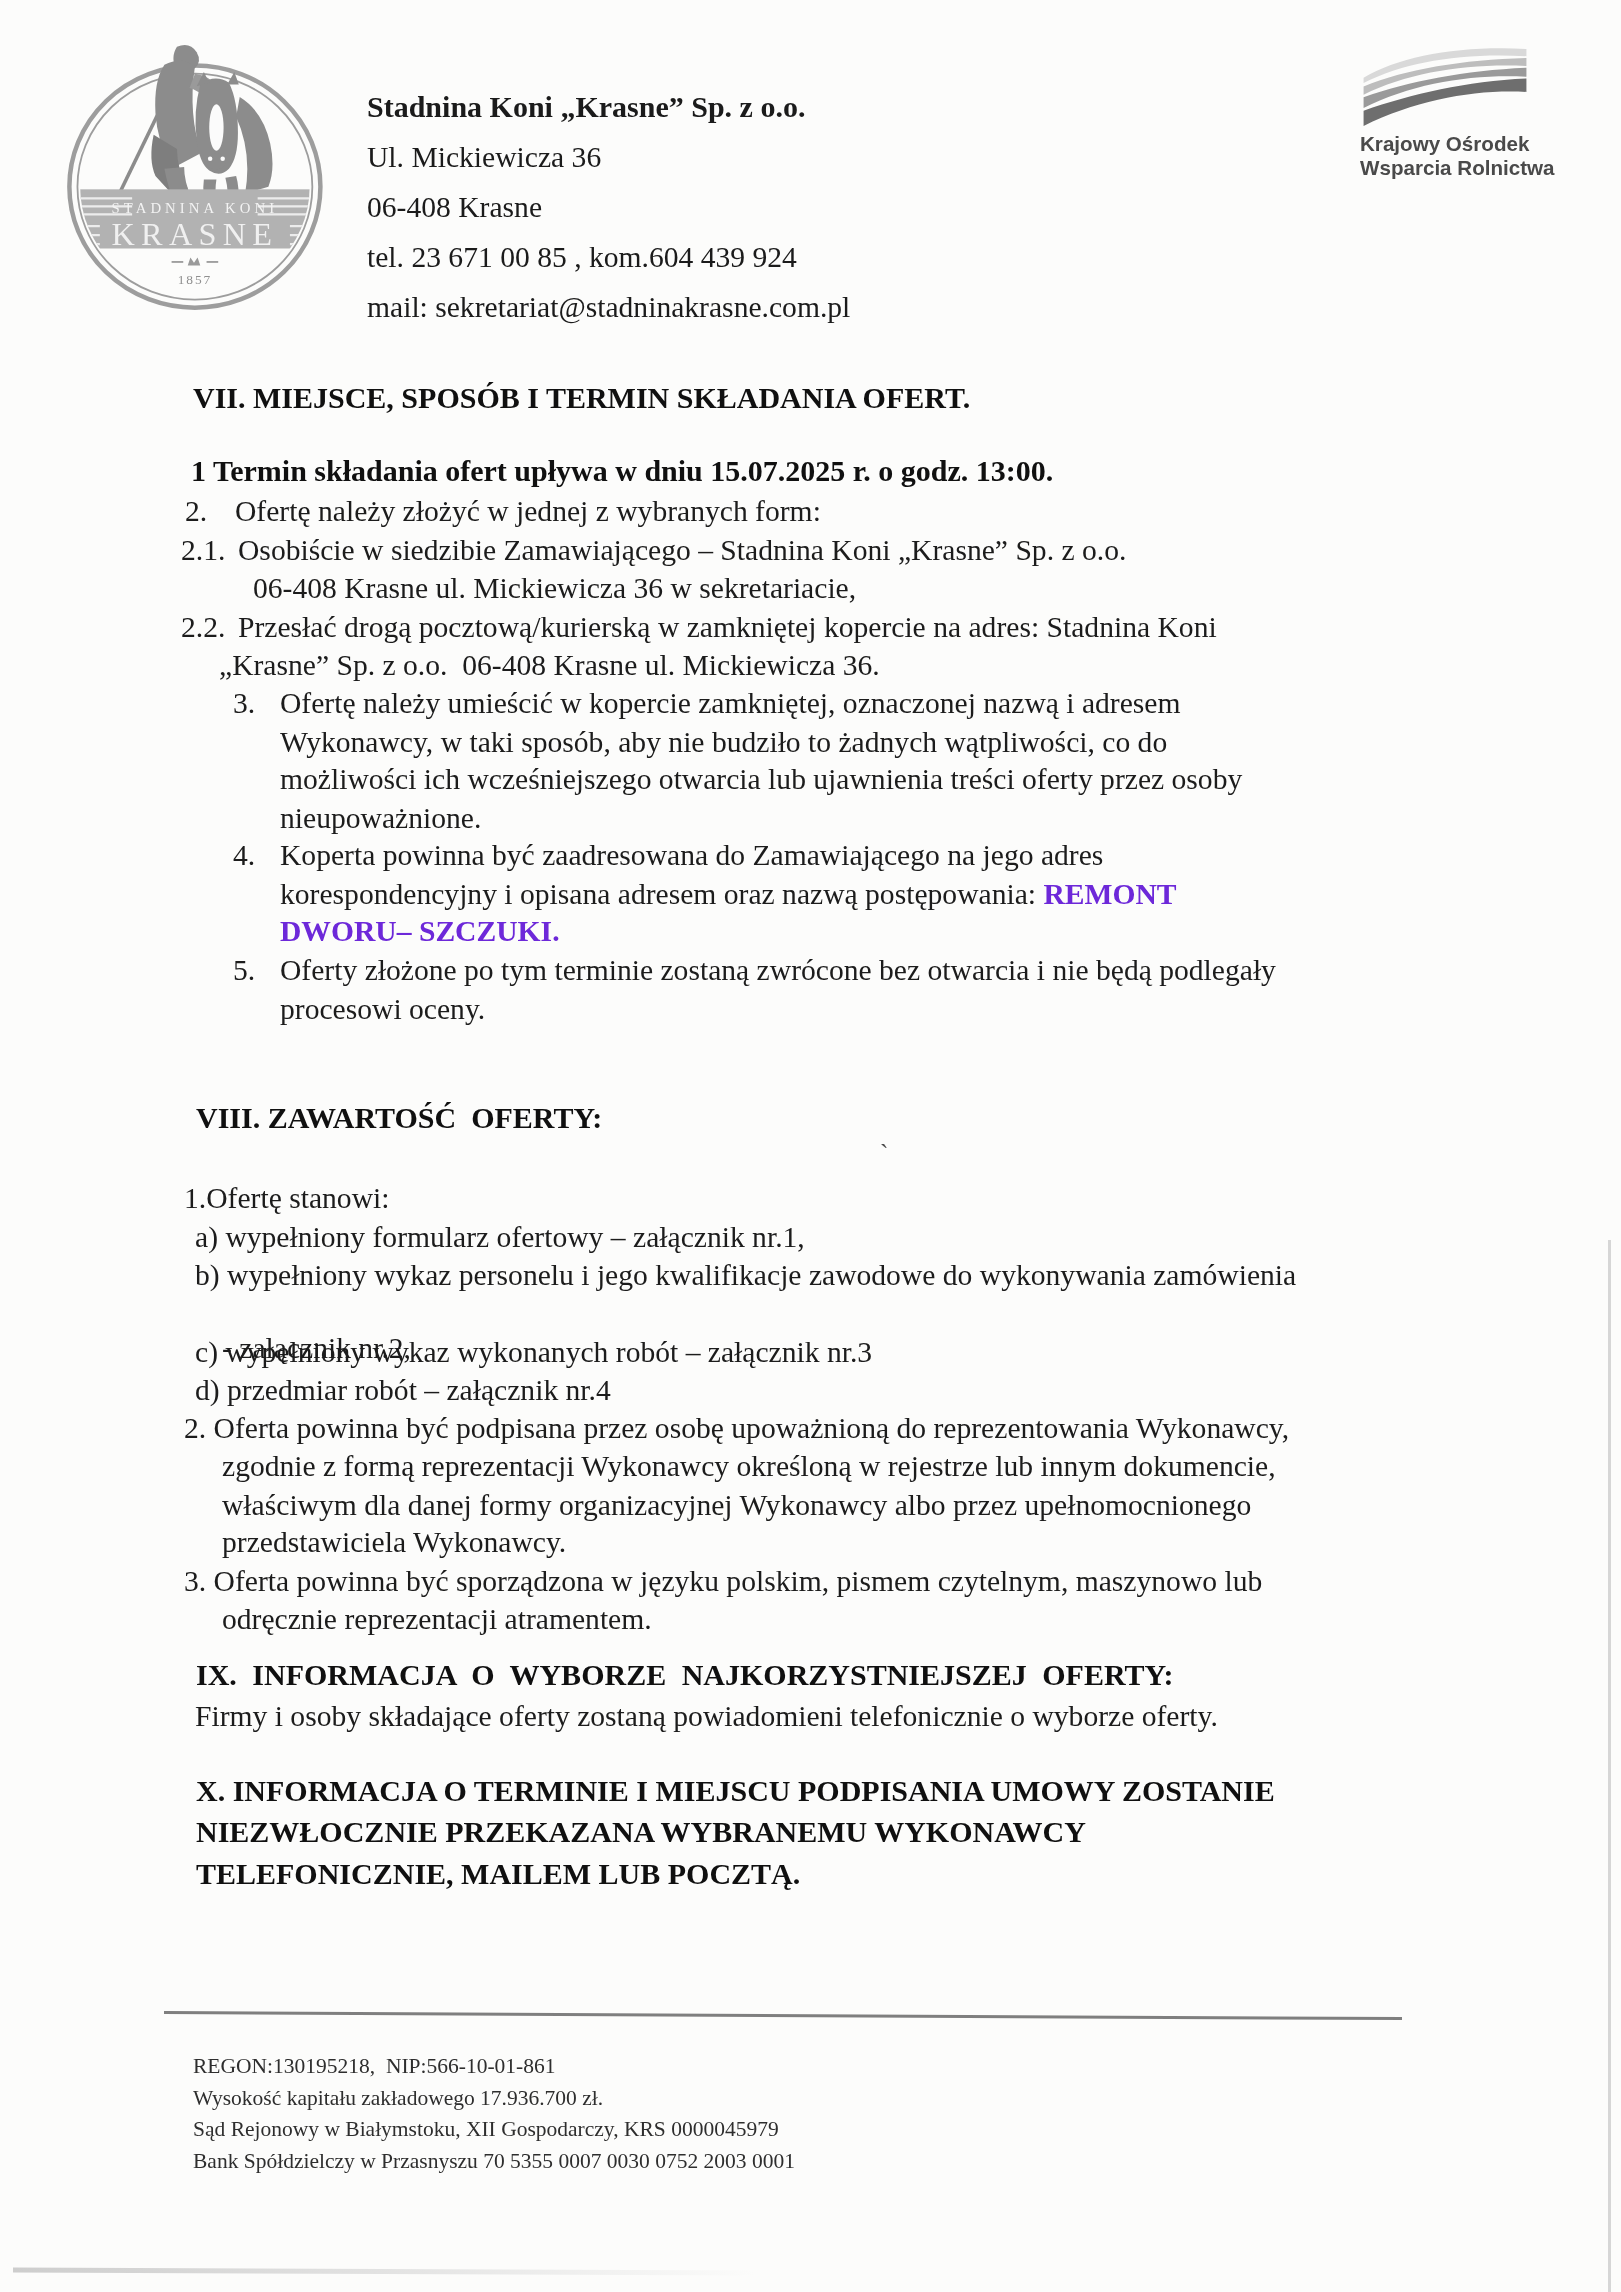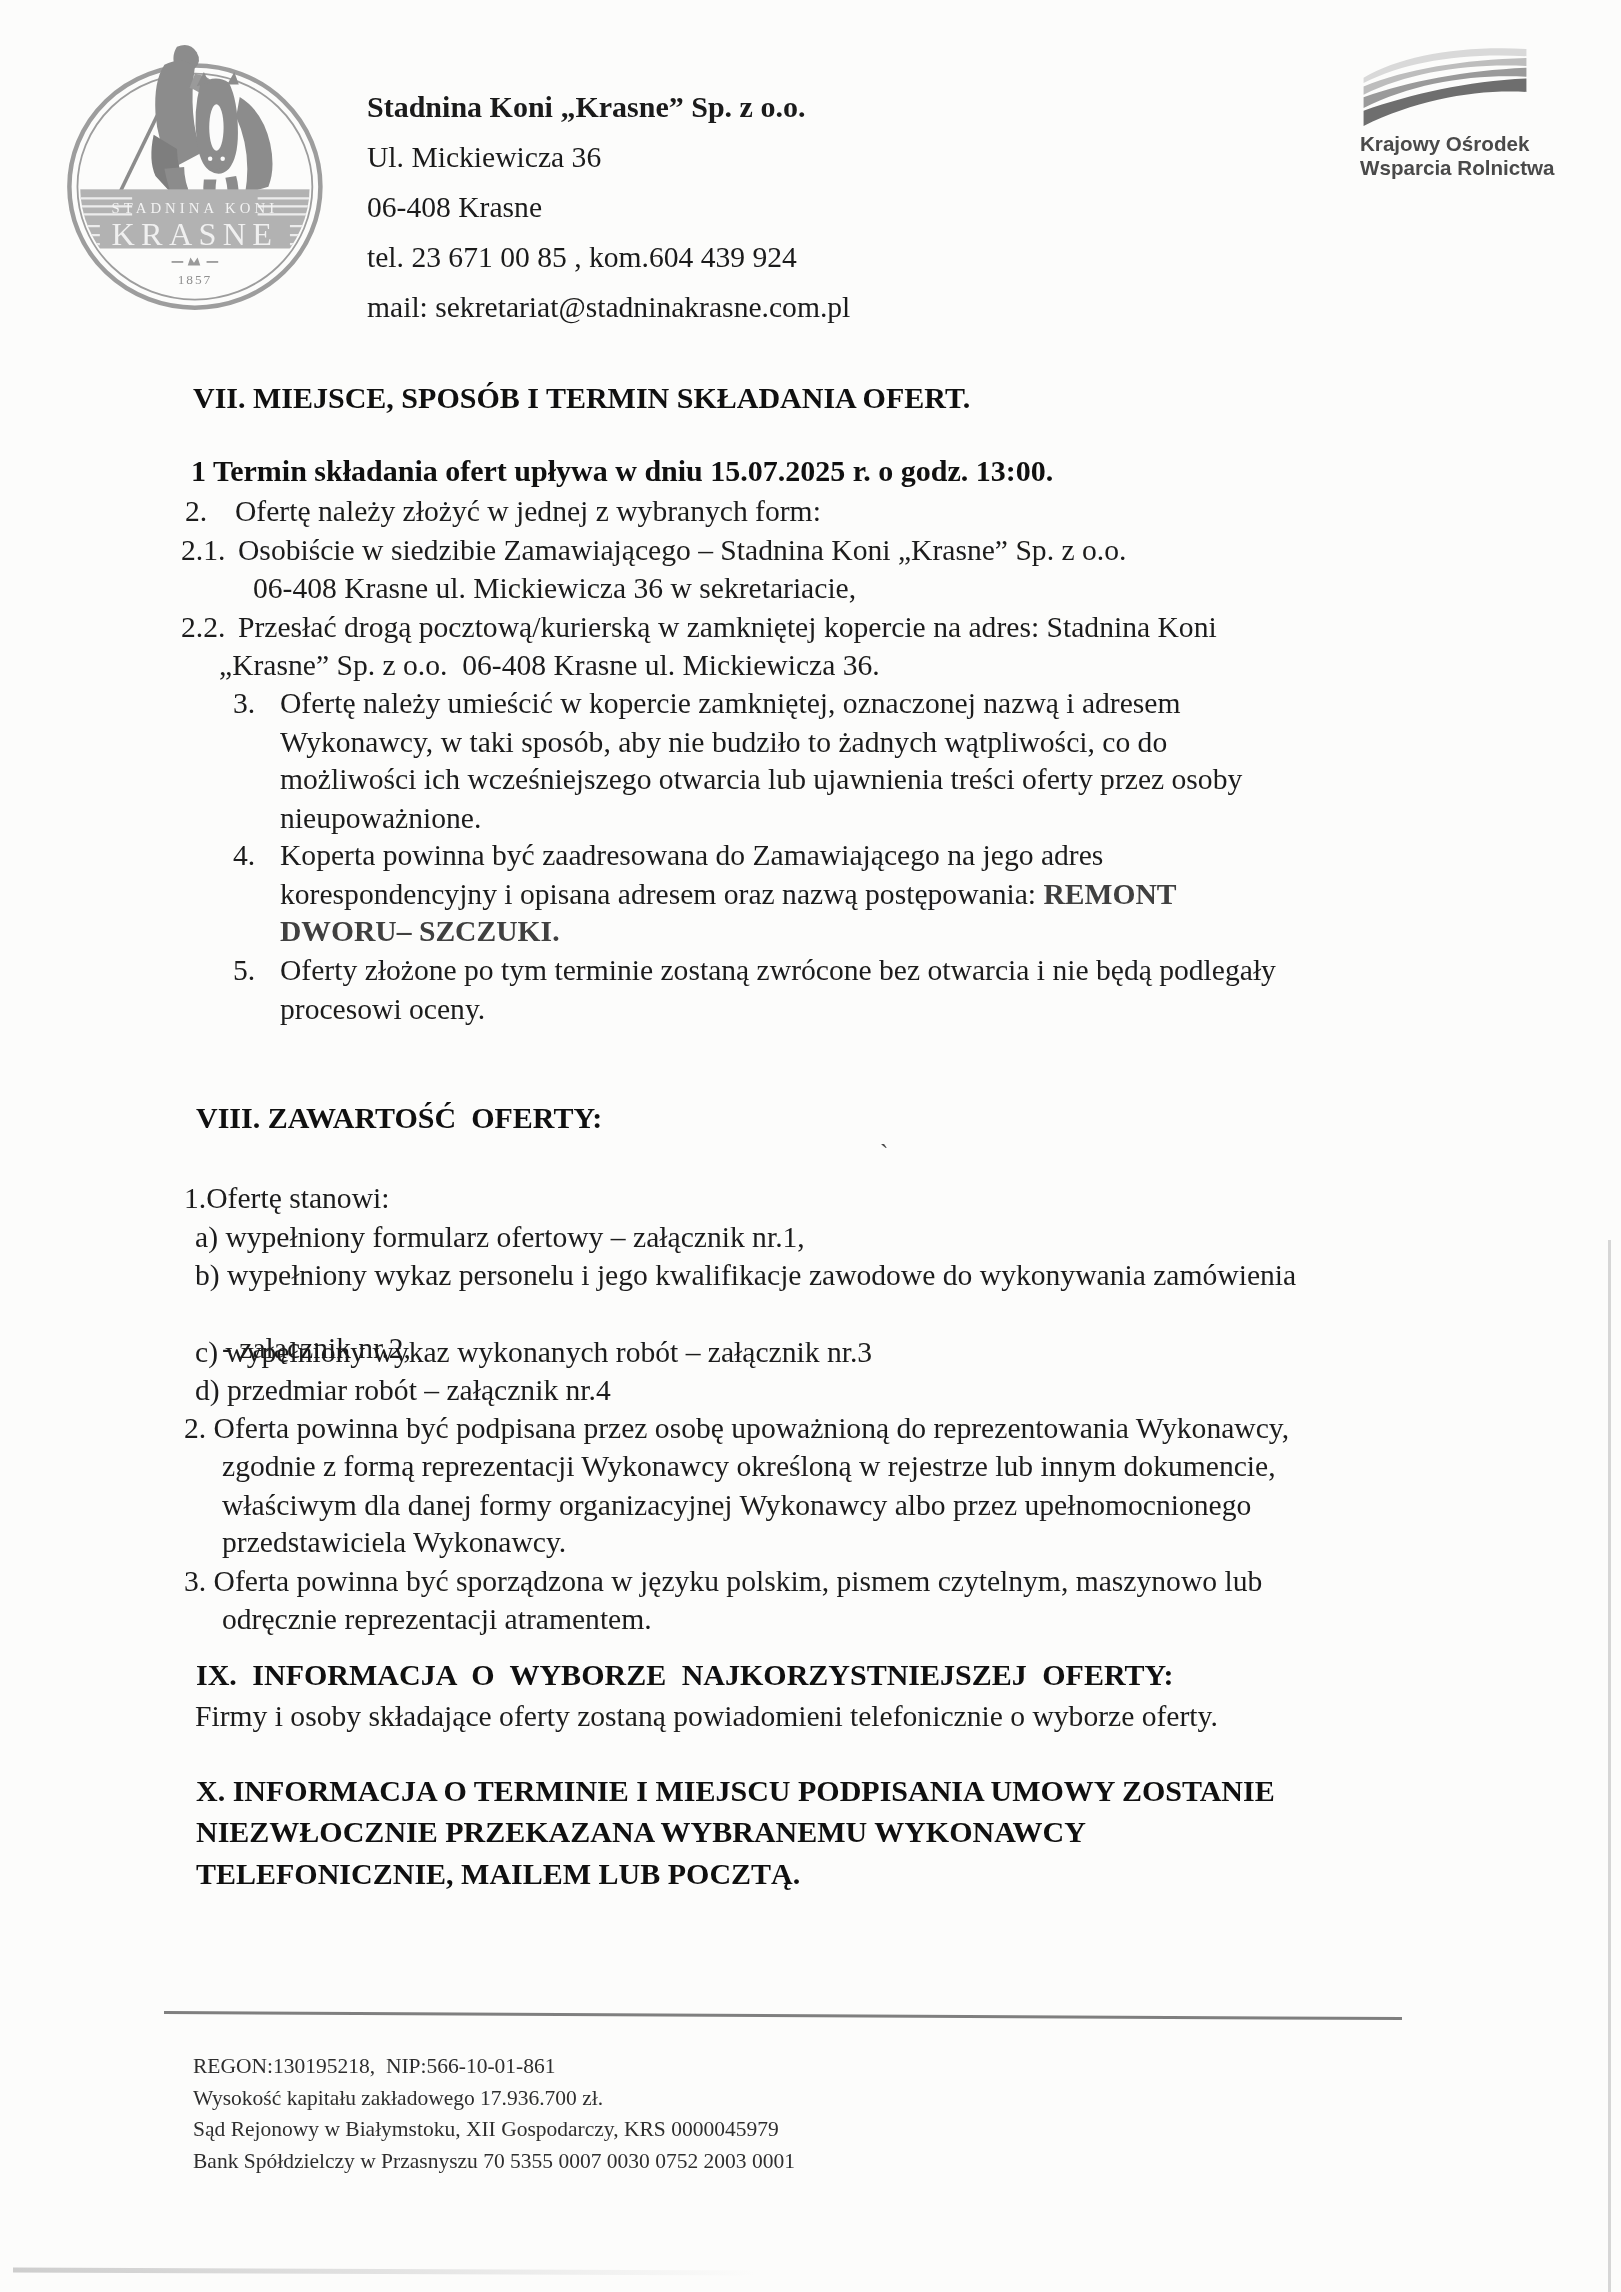--- a/index.html
+++ b/index.html
@@ -18,21 +18,21 @@
   .kowr{position:absolute;left:1360px;top:47px;width:179px;}
   .kowr svg{display:block;}
   .kowr-text{margin-top:3.6px;font-family:"Liberation Sans","DejaVu Sans",sans-serif;
     font-size:20.6px;font-weight:600;line-height:24px;color:#4a4a4a;white-space:pre;}
   
   .line{position:absolute;left:0;top:0;width:100%;height:39px;
     font-size:29.6px;line-height:1.22;color:#1c1c1c;white-space:pre;}
   .line .abs{position:absolute;top:0;}
   .line.hd{font-weight:bold;font-size:30px;color:#101010;}
   .line.wsp{word-spacing:8px;}
-  .line .bld, .line .bld span{font-weight:bold;color:#404040;}
+  .line .bld, .line .bld span{font-weight:bold;color:#6d28d9;}
   .line.mark{font-size:25px;color:#4c4c4c;}
   
   .footer-rule{position:absolute;left:164px;top:2011px;width:1238px;height:2.7px;
     background:#7f7f7f;transform:rotate(0.28deg);transform-origin:left center;}
   .footer-line{position:absolute;left:193px;font-size:21.5px;line-height:1.2;
     color:#2e2e2e;white-space:pre;}
   .f0{top:2054px;} .f1{top:2086px;} .f2{top:2117px;} .f3{top:2149px;}
   
   .edge-shadow{position:absolute;left:1608px;top:1240px;width:2.7px;height:1052px;
     background:#c9c9c9;opacity:.75;}

